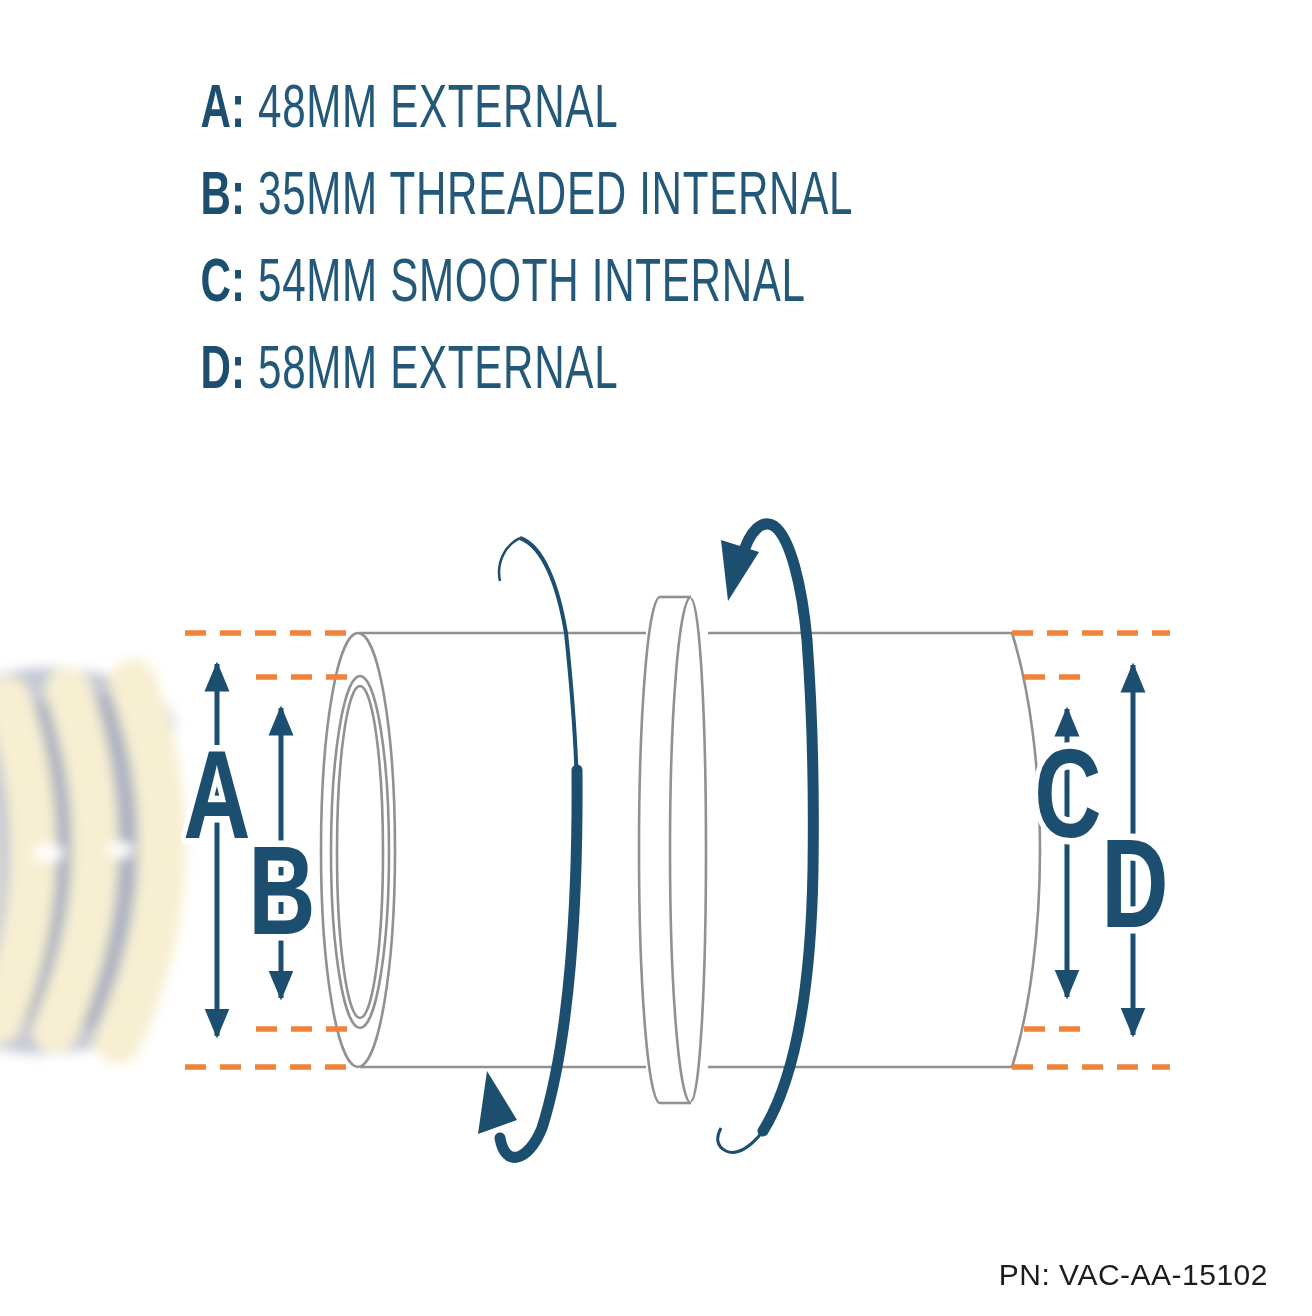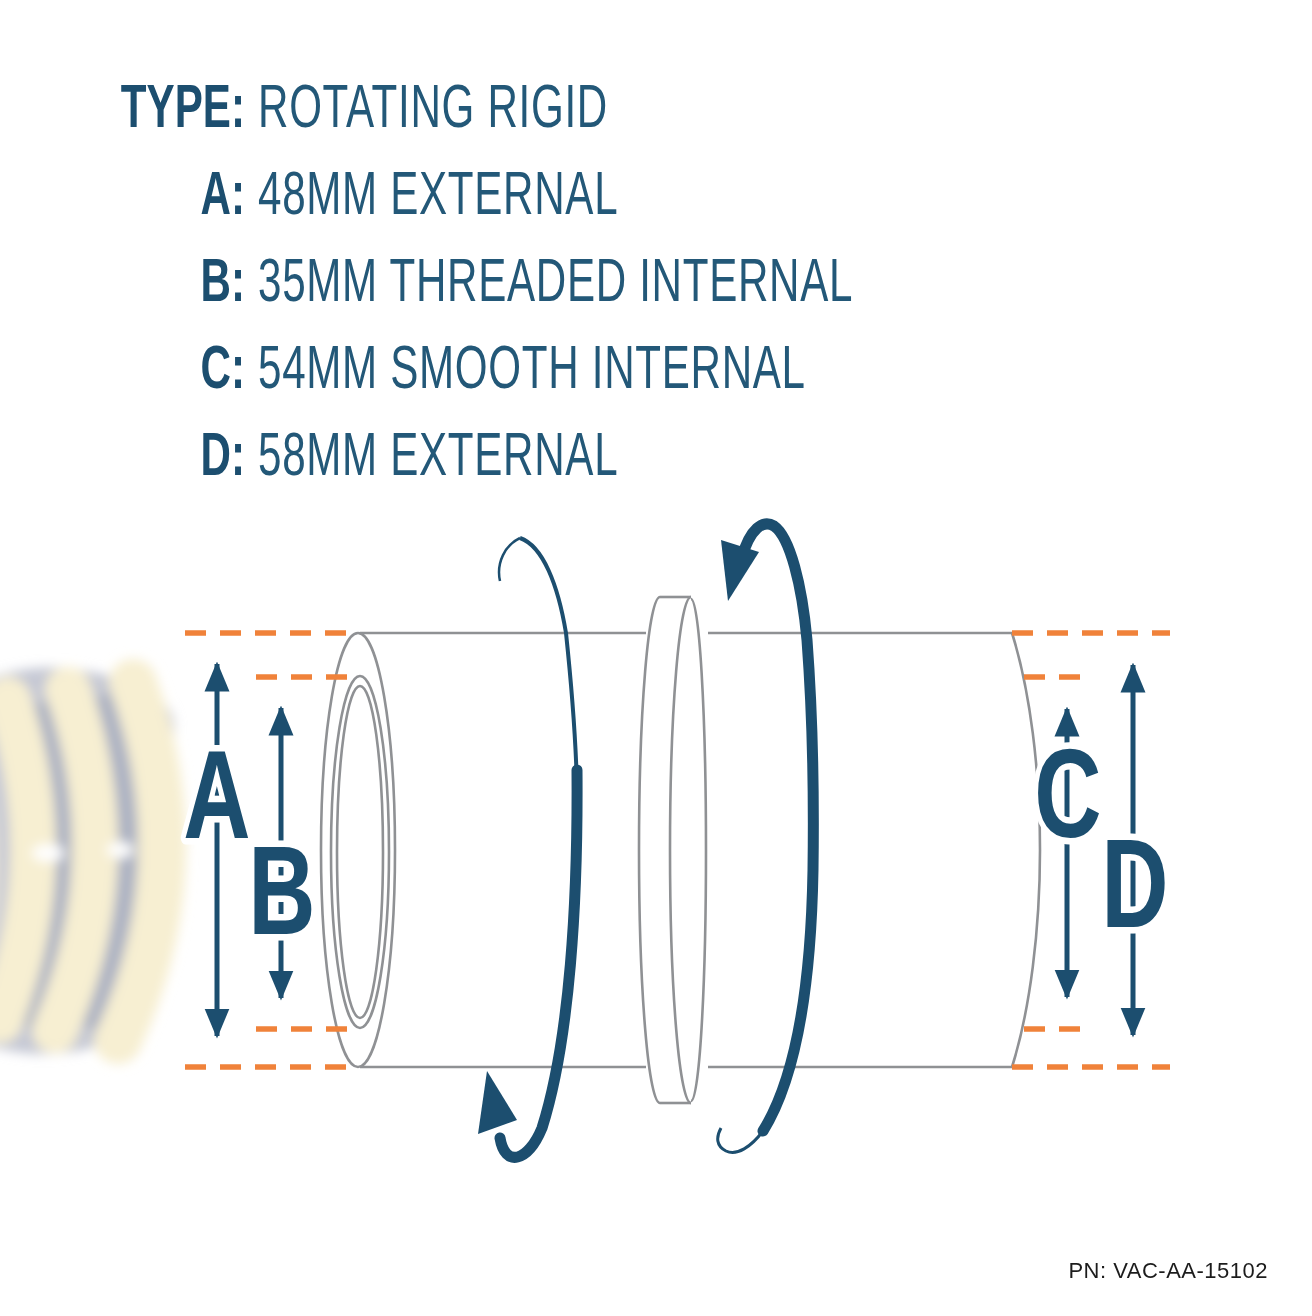--- a/index.html
+++ b/index.html
@@ -26,31 +26,27 @@
   .dim-letter{
     font-family:"Liberation Sans", sans-serif;
     font-weight:bold;font-size:126px;
     fill:#1C4E6F;stroke:#ffffff;stroke-width:13px;
     paint-order:stroke;stroke-linejoin:round;
     text-anchor:middle;
   }
   
   .part-number{
     position:absolute;top:1258px;right:44px;
-    font-size:22px;color:#1c1c1c;letter-spacing:0.5px;
+    font-size:30px;color:#1c1c1c;letter-spacing:0.5px;
   }
 </style>
 </head>
 <body>
 
 <div class="spec-list">
-  <div class="spec-line">
-    <span class="spec-label">TYPE:</span>
-    <span class="spec-value">ROTATING RIGID</span>
-  </div>
   <div class="spec-line">
     <span class="spec-label">A:</span>
     <span class="spec-value">48MM EXTERNAL</span>
   </div>
   <div class="spec-line">
     <span class="spec-label">B:</span>
     <span class="spec-value">35MM THREADED INTERNAL</span>
   </div>
   <div class="spec-line">
     <span class="spec-label">C:</span>

